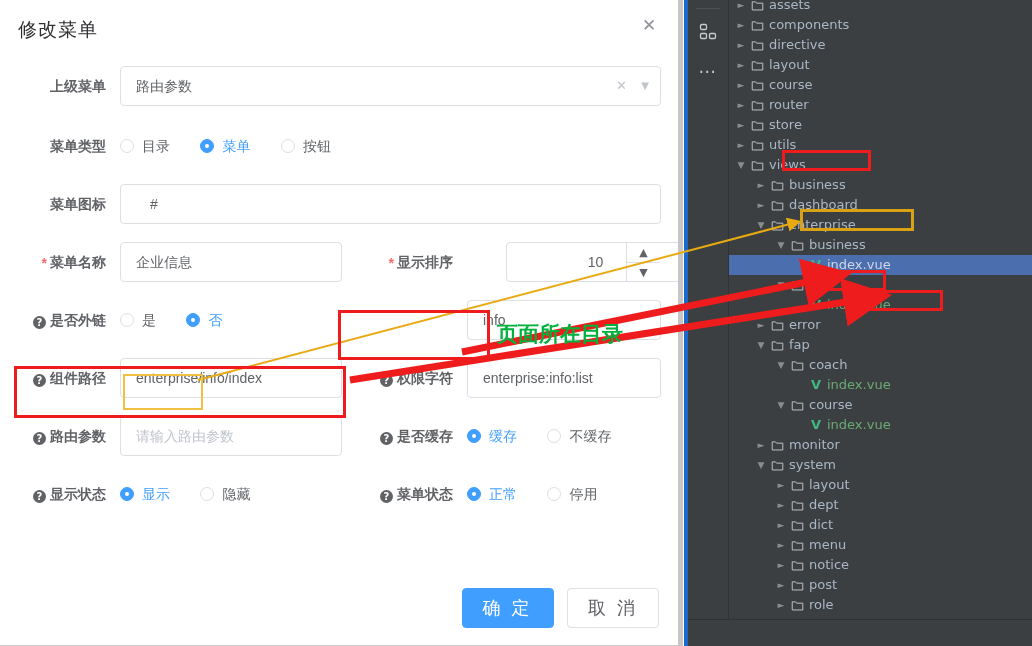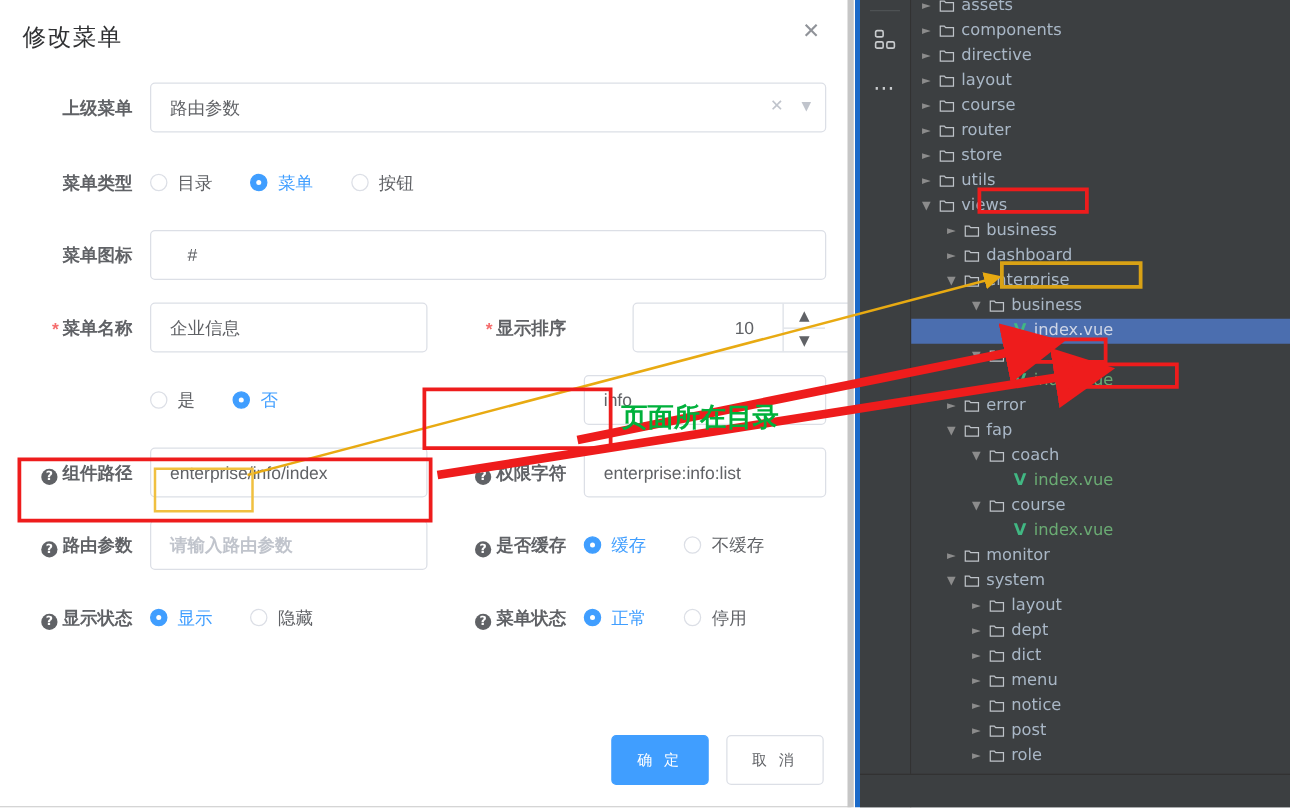--- a/index.html
+++ b/index.html
@@ -44,21 +44,21 @@
     font-family:"DejaVu Sans",sans-serif;
   }
 
   .ctl{position:absolute;top:0;}
 
   .inp{
     box-sizing:border-box;height:40px;border:1px solid #dcdfe6;border-radius:4px;
     background:#fff;font-size:14px;color:#606266;
     line-height:38px;padding:0 15px;white-space:nowrap;overflow:hidden;
   }
-  .inp.ph{color:#c0c4cc;font-weight:bold;}
+  .inp.ph{color:#c0c4cc;}
   .inp.center{text-align:center;padding:0 30px 0 15px;}
 
   
   .sel-clear{position:absolute;right:34px;top:0;height:40px;line-height:40px;color:#c0c4cc;font-size:13px;font-family:"DejaVu Sans",sans-serif;}
   .sel-arrow{position:absolute;right:12px;top:0;height:40px;line-height:40px;color:#c0c4cc;font-size:10px;font-family:"DejaVu Sans",sans-serif;}
 
   
   .spin{position:absolute;right:1px;top:1px;width:34px;height:38px;border-left:1px solid #dcdfe6;box-sizing:border-box;}
   .spin div{height:19px;line-height:19px;text-align:center;color:#606266;font-size:11px;font-family:"DejaVu Sans",sans-serif;}
   .spin div:first-child{border-bottom:1px solid #dcdfe6;}
@@ -74,21 +74,21 @@
   .rad.on .dot{border-color:#409eff;background:#409eff;}
   .rad.on .dot:after{
     content:"";position:absolute;left:4px;top:4px;width:4px;height:4px;
     border-radius:50%;background:#fff;
   }
   .rad.on{color:#409eff;}
 
   .footer-btns{position:absolute;right:21px;top:588px;}
   .btn{
     display:inline-block;box-sizing:border-box;height:40px;line-height:38px;
-    padding:0 20px;border-radius:4px;font-size:12px;letter-spacing:3px;cursor:pointer;
+    padding:0 20px;border-radius:4px;font-size:18px;letter-spacing:3px;cursor:pointer;
   }
   .btn.primary{background:#409eff;border:1px solid #409eff;color:#fff;margin-right:9px;}
   .btn.plain{background:#fff;border:1px solid #dcdfe6;color:#606266;}
 
   
   .dlg-scroll{position:absolute;left:678px;top:0;width:5px;height:646px;background:#c6c6c6;}
   .seam-blue{position:absolute;left:684px;top:0;width:4px;height:646px;background:#1b6ac9;}
 
   
   .vs{
@@ -176,20 +176,23 @@
         <div class="ctl" style="left:467px;width:194px;">
           <div class="inp center" style="width:194px;margin-left:39px;">10</div>
           <div class="spin">
             <div>▲</div>
             <div>▼</div>
           </div>
         </div>
       </div>
 
       <div class="row" style="height:58px;">
+        <div class="flabel" style="left:0;width:118px;text-align:right;right:auto;">
+          <span class="qmark">?</span><span>是否外链</span>
+        </div>
         <div class="radios" style="left:120px;">
           <span class="rad"><i class="dot"></i><span>是</span></span>
           <span class="rad on"><i class="dot"></i><span>否</span></span>
         </div>
 
         <div class="ctl" style="left:467px;width:194px;">
           <div class="inp" style="width:194px;">info</div>
         </div>
       </div>
 

